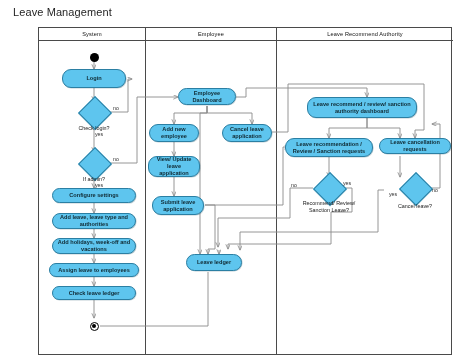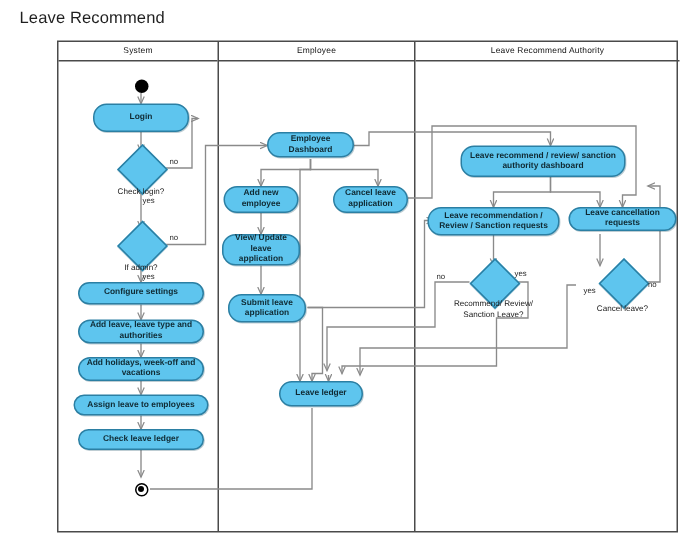--- a/index.html
+++ b/index.html
@@ -132,21 +132,21 @@
     height: 4.2px;
     border-radius: 50%;
     background: #000;
   }
 </style>
 </head>
 <body>
 
 <div id="canvas">
 
-  <div class="diagram-title">Leave Recommend</div>
+  <div class="diagram-title">Leave Management</div>
 
   <div class="lane-frame">
     <div class="lane-col" style="left:0px; width:106px;">
       <div class="lane-head">System</div>
     </div>
     <div class="lane-col" style="left:106px; width:131px;">
       <div class="lane-head">Employee</div>
     </div>
     <div class="lane-col" style="left:237px; width:177px;">
       <div class="lane-head">Leave Recommend Authority</div>

